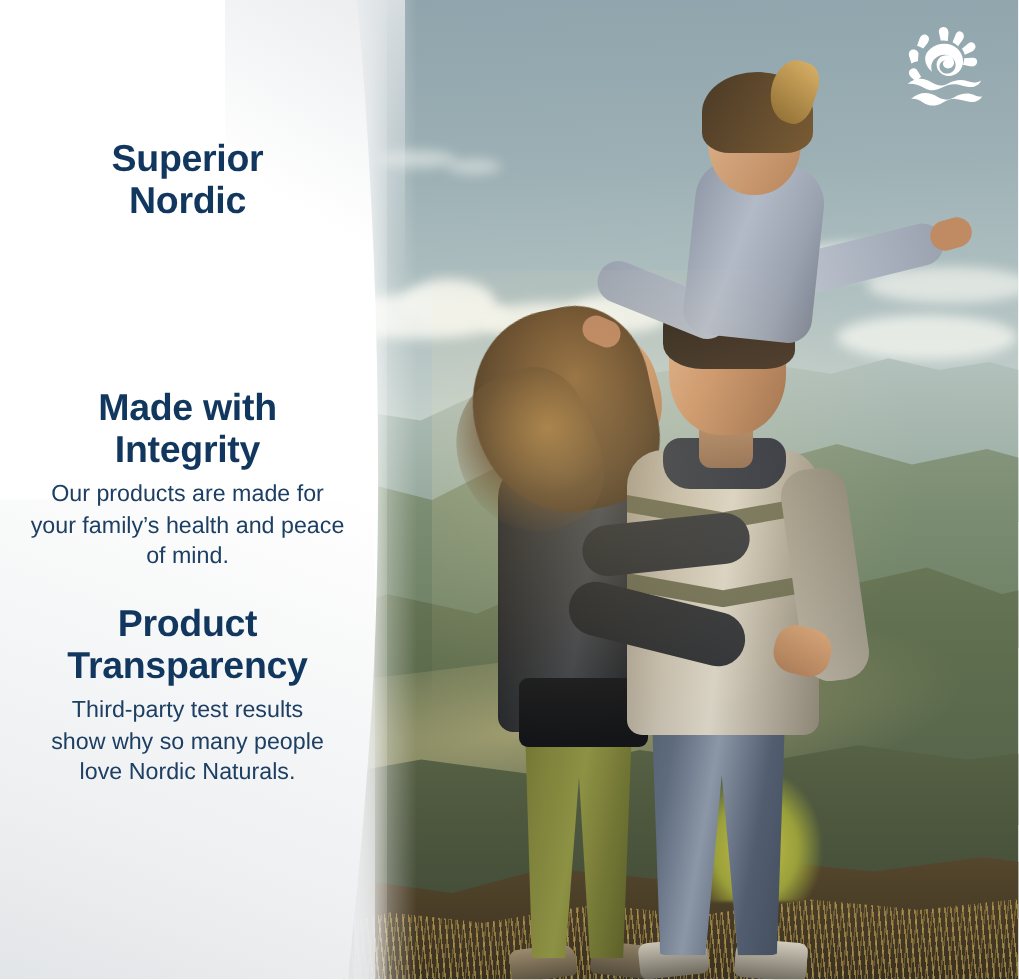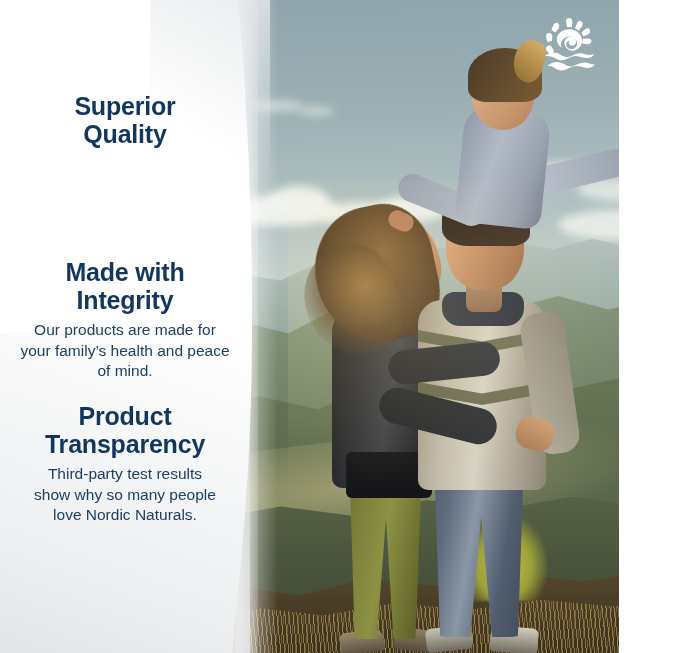--- a/index.html
+++ b/index.html
@@ -5,21 +5,21 @@
   * { margin:0; padding:0; box-sizing:border-box; }
   html,body { background:#ffffff; }
   body {
     font-family: "Liberation Sans", sans-serif;
     width:679px; height:653px;
     overflow:hidden;
   }
 
   .banner {
     position:relative;
-    width:619px; height:653px;
+    width:679px; height:653px;
     background:#ffffff;
     overflow:hidden;
   }
 
   
   .photo-wrap {
     position:absolute;
     left:228px; top:0;
     width:451px; height:653px;
     overflow:hidden;
@@ -409,21 +409,21 @@
   <div class="edge-band"></div>
   <div class="edge-band2"></div>
   <div class="panel-wash"></div>
   <div class="panel-wash-top"></div>
 
   <div class="content">
 
     <div class="block b1">
       <h2>
         <span>Superior</span><br>
-        <span>Quality</span>
+        <span>Nordic</span>
       </h2>
     </div>
 
     <div class="block b2">
       <h2>
         <span>Made with</span><br>
         <span>Integrity</span>
       </h2>
       <p>Our products are made for your family’s health and peace of mind.</p>
     </div>

